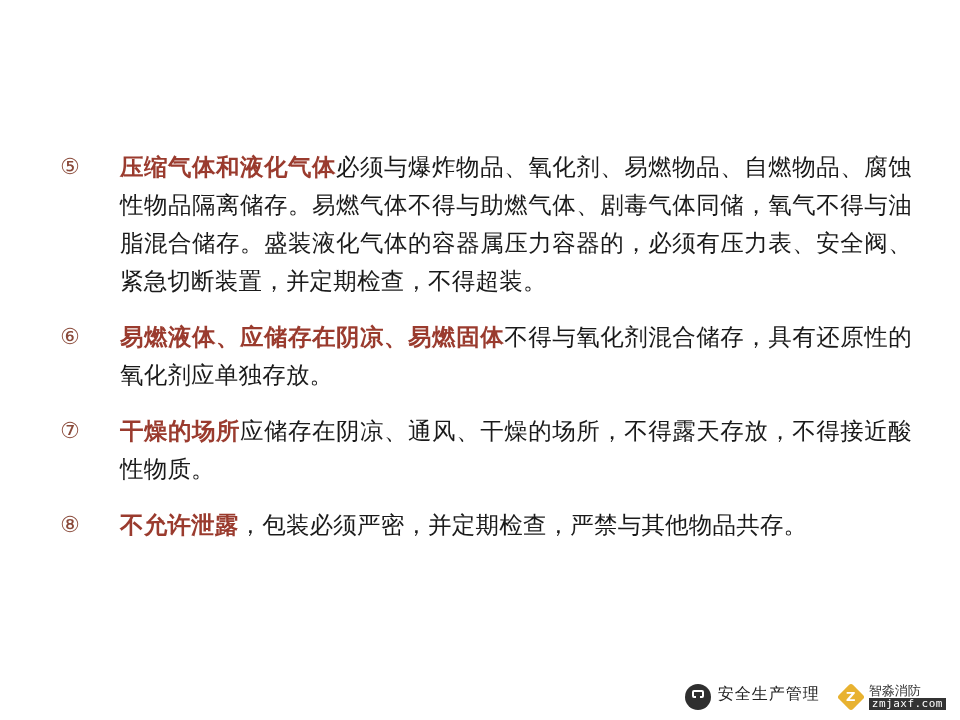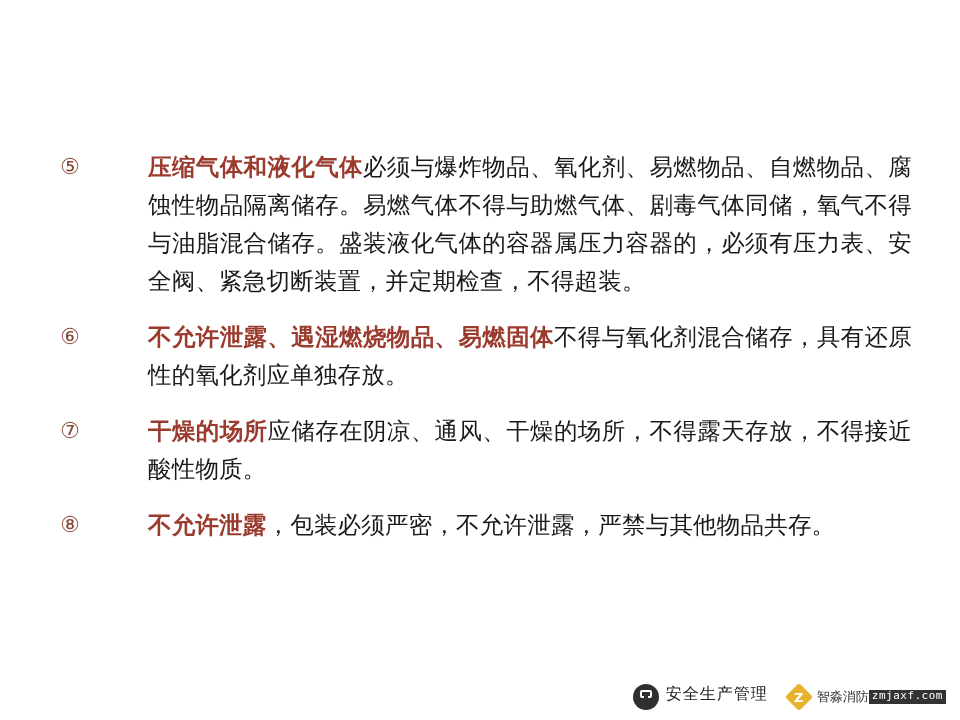--- a/index.html
+++ b/index.html
@@ -46,21 +46,20 @@
     box-sizing: border-box;
   }
 
   .para {
     flex: 1 1 auto;
     font-size: 23.5px;
     line-height: 38px;
     color: #1a1a1a;
     text-align: justify;
     letter-spacing: 0.2px;
-    margin-left: 28px;
   }
 
   .hl {
     color: #9a3b2e;
     font-weight: bold;
   }
 
   
   .watermark {
     position: absolute;
@@ -137,20 +136,21 @@
     display: flex;
     align-items: center;
     justify-content: center;
     font-size: 13px;
     color: #ffffff;
     font-family: "DejaVu Sans", sans-serif;
     font-weight: bold;
   }
   .wm-brand-texts {
     display: flex;
+    flex-direction: column;
     line-height: 1.1;
   }
   .wm-brand-cn {
     font-size: 13px;
     color: #333333;
     font-family: "DejaVu Sans", sans-serif;
   }
   .wm-brand-url {
     font-size: 11px;
     color: #ffffff;
@@ -170,35 +170,35 @@
     <div class="item">
       <div class="marker">⑤</div>
       <div class="para">
         <span class="hl">压缩气体和液化气体</span><span>必须与爆炸物品、氧化剂、易燃物品、自燃物品、腐蚀性物品隔离储存。易燃气体不得与助燃气体、剧毒气体同储，氧气不得与油脂混合储存。盛装液化气体的容器属压力容器的，必须有压力表、安全阀、紧急切断装置，并定期检查，不得超装。</span>
       </div>
     </div>
 
     <div class="item">
       <div class="marker">⑥</div>
       <div class="para">
-        <span class="hl">不允许泄露、遇湿燃烧物品、易燃固体</span><span>不得与氧化剂混合储存，具有还原性的氧化剂应单独存放。</span>
+        <span class="hl">易燃液体、应储存在阴凉、易燃固体</span><span>不得与氧化剂混合储存，具有还原性的氧化剂应单独存放。</span>
       </div>
     </div>
 
     <div class="item">
       <div class="marker">⑦</div>
       <div class="para">
         <span class="hl">干燥的场所</span><span>应储存在阴凉、通风、干燥的场所，不得露天存放，不得接近酸性物质。</span>
       </div>
     </div>
 
     <div class="item">
       <div class="marker">⑧</div>
       <div class="para">
-        <span class="hl">不允许泄露</span><span>，包装必须严密，不允许泄露，严禁与其他物品共存。</span>
+        <span class="hl">不允许泄露</span><span>，包装必须严密，并定期检查，严禁与其他物品共存。</span>
       </div>
     </div>
 
   </div>
 
   <div class="watermark">
     <div class="wm-left">
       <div class="wm-circle"></div>
       <div class="wm-text">安全生产管理</div>
     </div>

